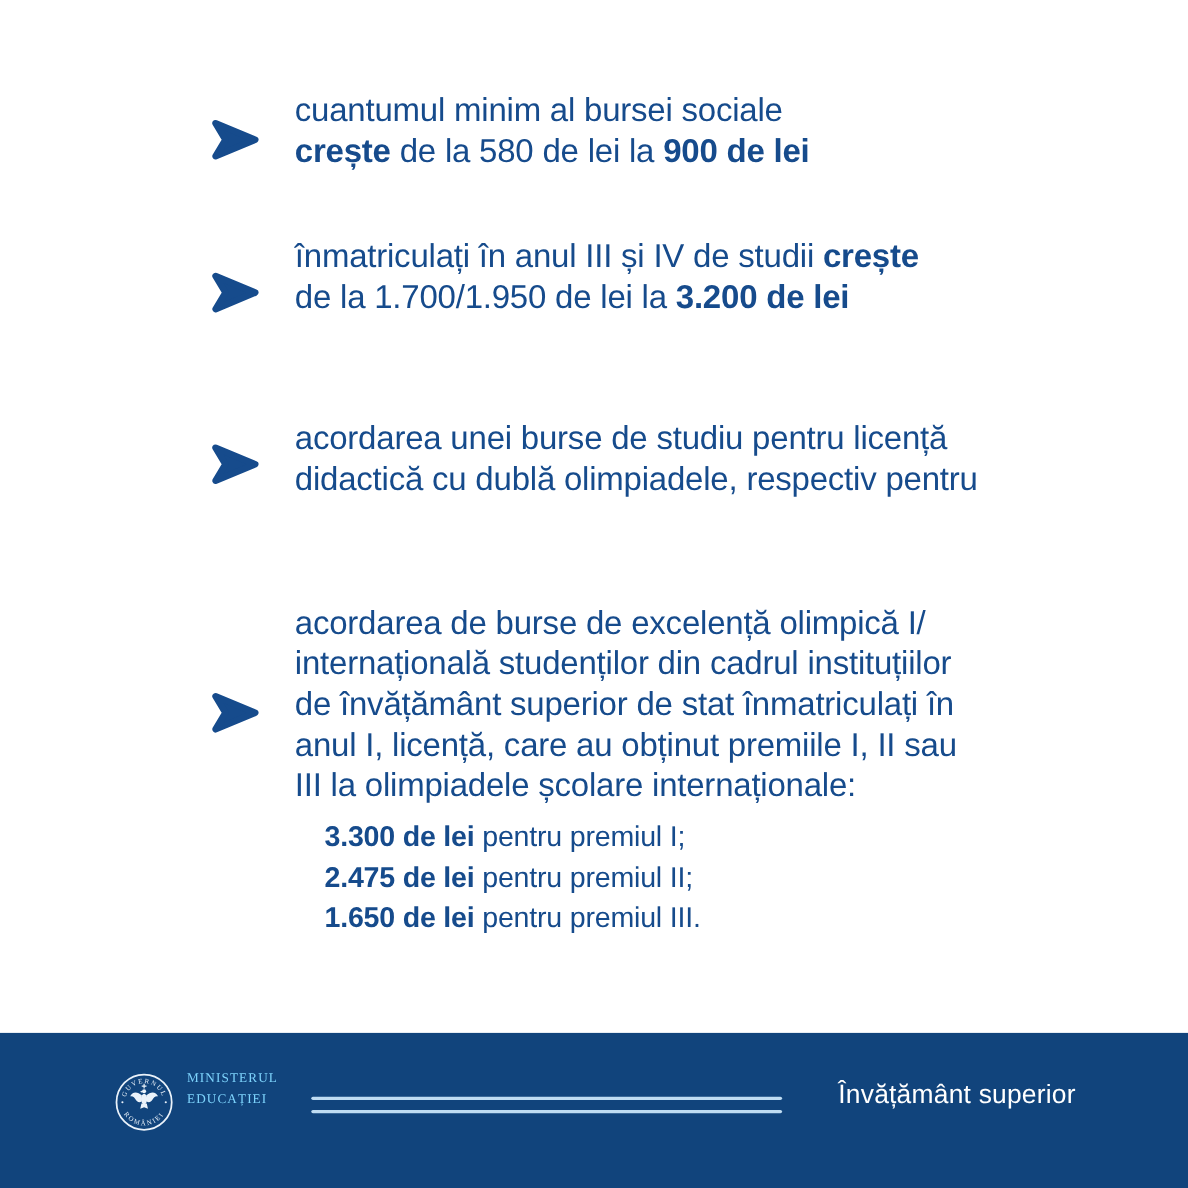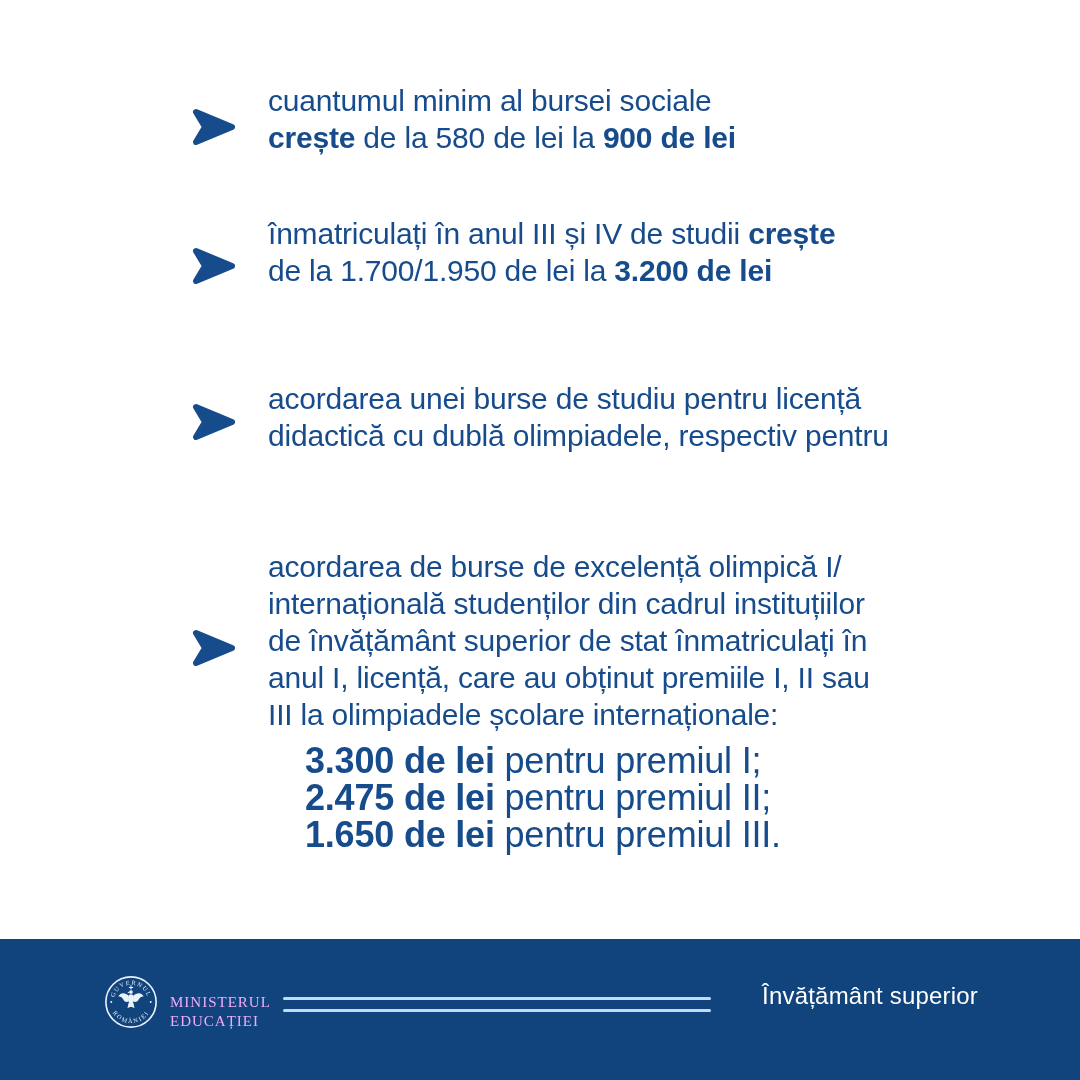--- a/index.html
+++ b/index.html
@@ -16,26 +16,26 @@
   
   .bullet{position:absolute;display:flex;align-items:center;}
   .arrow{flex:0 0 auto;width:44px;height:38px;display:block;}
   .b1{left:192px;top:82px}  .b1 .arrow{margin-top:16px}
   .b2{left:192px;top:215px} .b2 .arrow{margin-top:27px}
   .b3{left:192px;top:380px} .b3 .arrow{margin-top:10px}
   .b4{left:192px;top:548px} .b4 .arrow{margin-top:14px}
   .bullet-text{margin-left:32px;font-size:30px;line-height:37px;color:var(--text-blue);letter-spacing:-0.2px;}
   .line{white-space:nowrap;}
   .bold{font-weight:700;}
-  .prizes{position:absolute;left:305px;top:742px;font-size:36px;line-height:37px;color:var(--text-blue);letter-spacing:-0.2px;}
+  .prizes{position:absolute;left:295px;top:742px;font-size:26px;line-height:37px;color:var(--text-blue);letter-spacing:-0.2px;}
   
   .footer{position:absolute;left:0;top:939px;width:1080px;height:141px;background:var(--footer-bg);}
   .seal{position:absolute;left:104px;top:36px;width:54px;height:54px;}
-  .ministry{position:absolute;left:170px;top:54px;color:#f0abfc;
-    font-family:"Liberation Serif",serif;font-size:15px;line-height:19px;letter-spacing:1px;}
+  .ministry{position:absolute;left:170px;top:32px;color:#7dd3fc;
+    font-family:"Liberation Serif",serif;font-size:12px;line-height:19px;letter-spacing:1px;}
   .divider{position:absolute;left:283px;top:58px;width:428px;}
   .divider .bar{height:3px;border-radius:2px;background:var(--divider);}
   .divider .bar + .bar{margin-top:9px;}
   .tagline{position:absolute;right:102px;top:40px;color:var(--white);font-size:24px;line-height:34px;letter-spacing:0.2px;}
   .seal text{font-family:"Liberation Serif",serif;fill:#EAF2FA;}
 </style>
 </head>
 <body>
 
 <div class="page">

